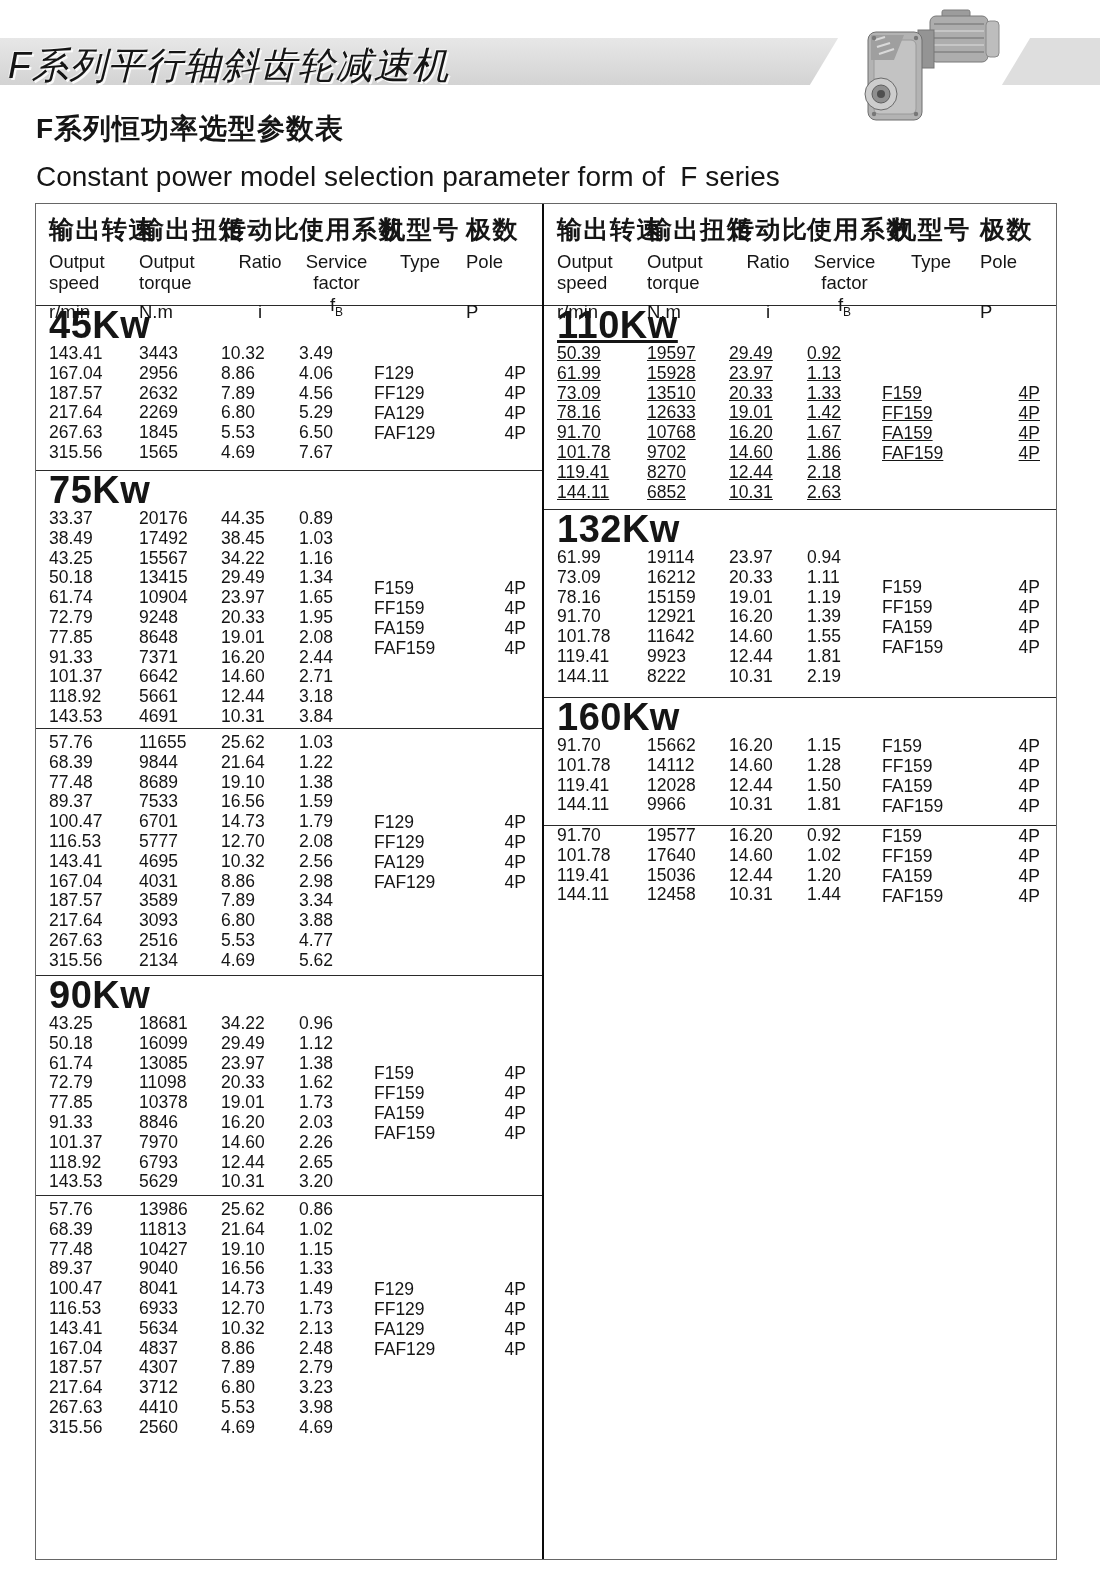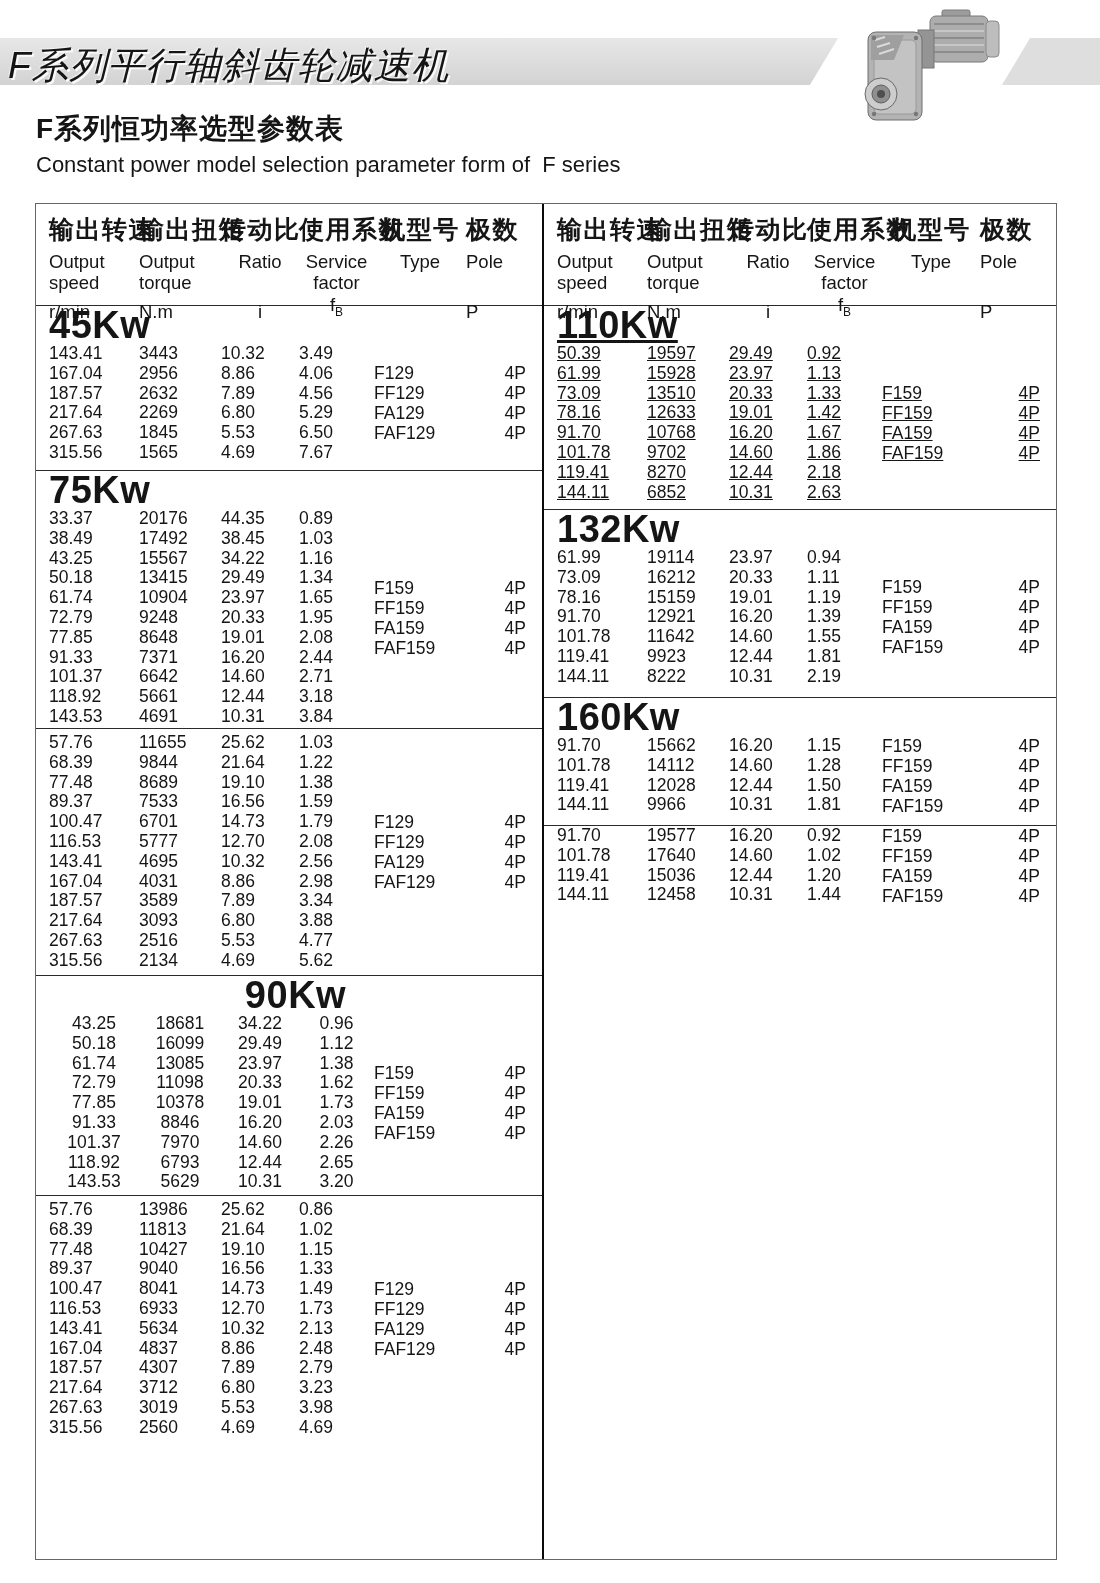--- a/index.html
+++ b/index.html
@@ -11,21 +11,21 @@
   background:linear-gradient(180deg,#e7e7e7,#d3d3d3);transform:skewX(-31deg)}
 .band2{position:absolute;top:38px;left:1016px;width:300px;height:47px;
   background:#dedede;transform:skewX(-31deg)}
 .banner-title{position:absolute;top:41px;left:8px;font-size:37px;font-weight:normal;
   font-style:italic;letter-spacing:1px;white-space:nowrap;
   text-shadow:2px 2px 0 rgba(255,255,255,.85),-1px -1px 0 rgba(255,255,255,.55)}
 .product{position:absolute;top:2px;left:838px;width:175px;height:122px}
 
 .subtitle-zh{position:absolute;top:112px;left:36px;font-size:28px;font-weight:bold;
   letter-spacing:1px;line-height:34px}
-.subtitle-en{position:absolute;top:152px;left:36px;font-size:22px;line-height:26px;white-space:pre}
+.subtitle-en{position:absolute;top:164px;left:36px;font-size:28px;line-height:26px;white-space:pre}
 
 .gear-table{position:absolute;top:203px;left:35px;width:1022px;height:1357px;
   border:1.5px solid #666;display:flex}
 .panel{height:100%;display:flex;flex-direction:column}
 .panel-left{width:506px}
 .panel-right{width:514px;border-left:2px solid #0a0a0a}
 .panel-header{height:102px;flex-shrink:0;border-bottom:1.5px solid #2a2a2a;
   display:grid;grid-template-columns:90px 82px 78px 75px 1fr 62px;
   padding:15px 14px 7px 13px}
 .h-cell{display:flex;flex-direction:column;font-size:18.5px;line-height:21.5px;white-space:nowrap}
@@ -364,21 +364,21 @@
               <span class="type-name">FA129</span>
               <span class="pole-val">4P</span>
             </div>
             <div class="type-row">
               <span class="type-name">FAF129</span>
               <span class="pole-val">4P</span>
             </div>
           </div>
         </div>
       </div>
-      <div class="section" style="height: 220px; text-align: center;">
+      <div class="section" style="height: 220px;">
         <div class="sec-title">90Kw</div>
         <div class="sec-body">
           <div class="rows">
             <div class="data-row">
               <span class="cell">43.25</span>
               <span class="cell">18681</span>
               <span class="cell">34.22</span>
               <span class="cell">0.96</span>
             </div>
             <div class="data-row">
@@ -508,21 +508,21 @@
               <span class="cell">2.79</span>
             </div>
             <div class="data-row">
               <span class="cell">217.64</span>
               <span class="cell">3712</span>
               <span class="cell">6.80</span>
               <span class="cell">3.23</span>
             </div>
             <div class="data-row">
               <span class="cell">267.63</span>
-              <span class="cell">3019</span>
+              <span class="cell">4410</span>
               <span class="cell">5.53</span>
               <span class="cell">3.98</span>
             </div>
             <div class="data-row">
               <span class="cell">315.56</span>
               <span class="cell">2560</span>
               <span class="cell">4.69</span>
               <span class="cell">4.69</span>
             </div>
           </div>

